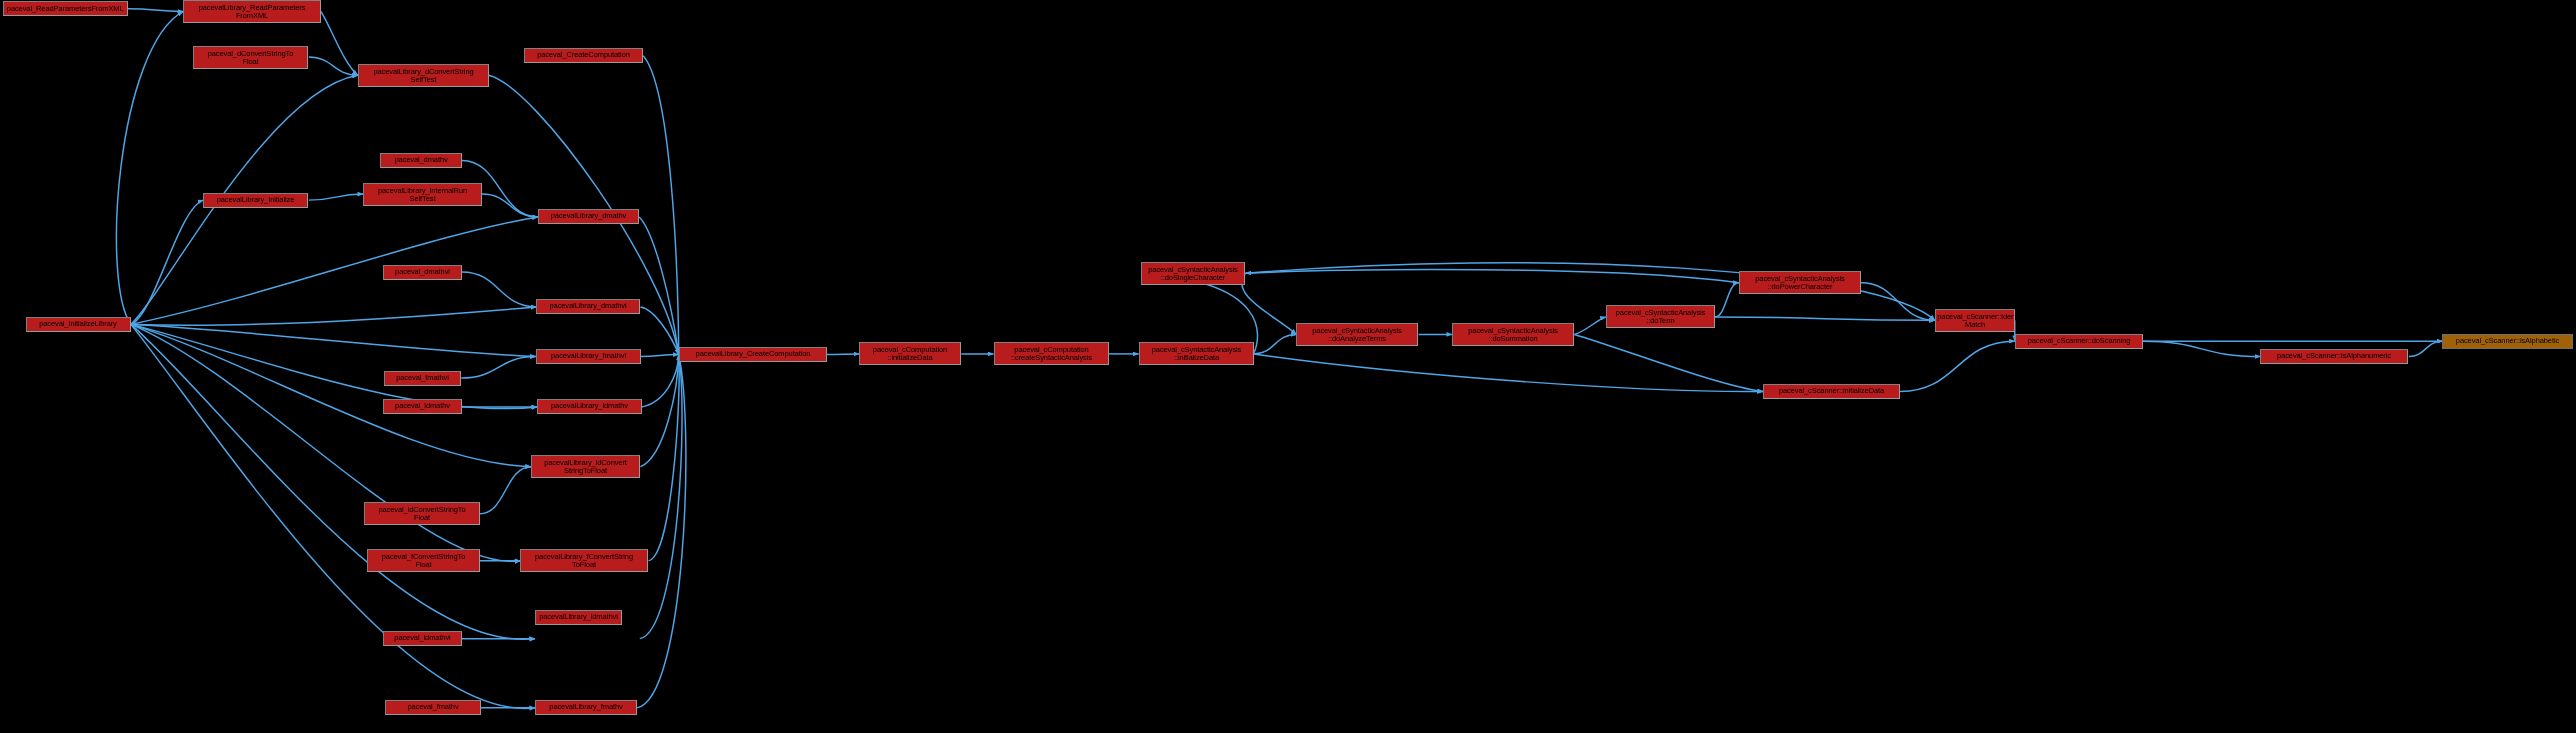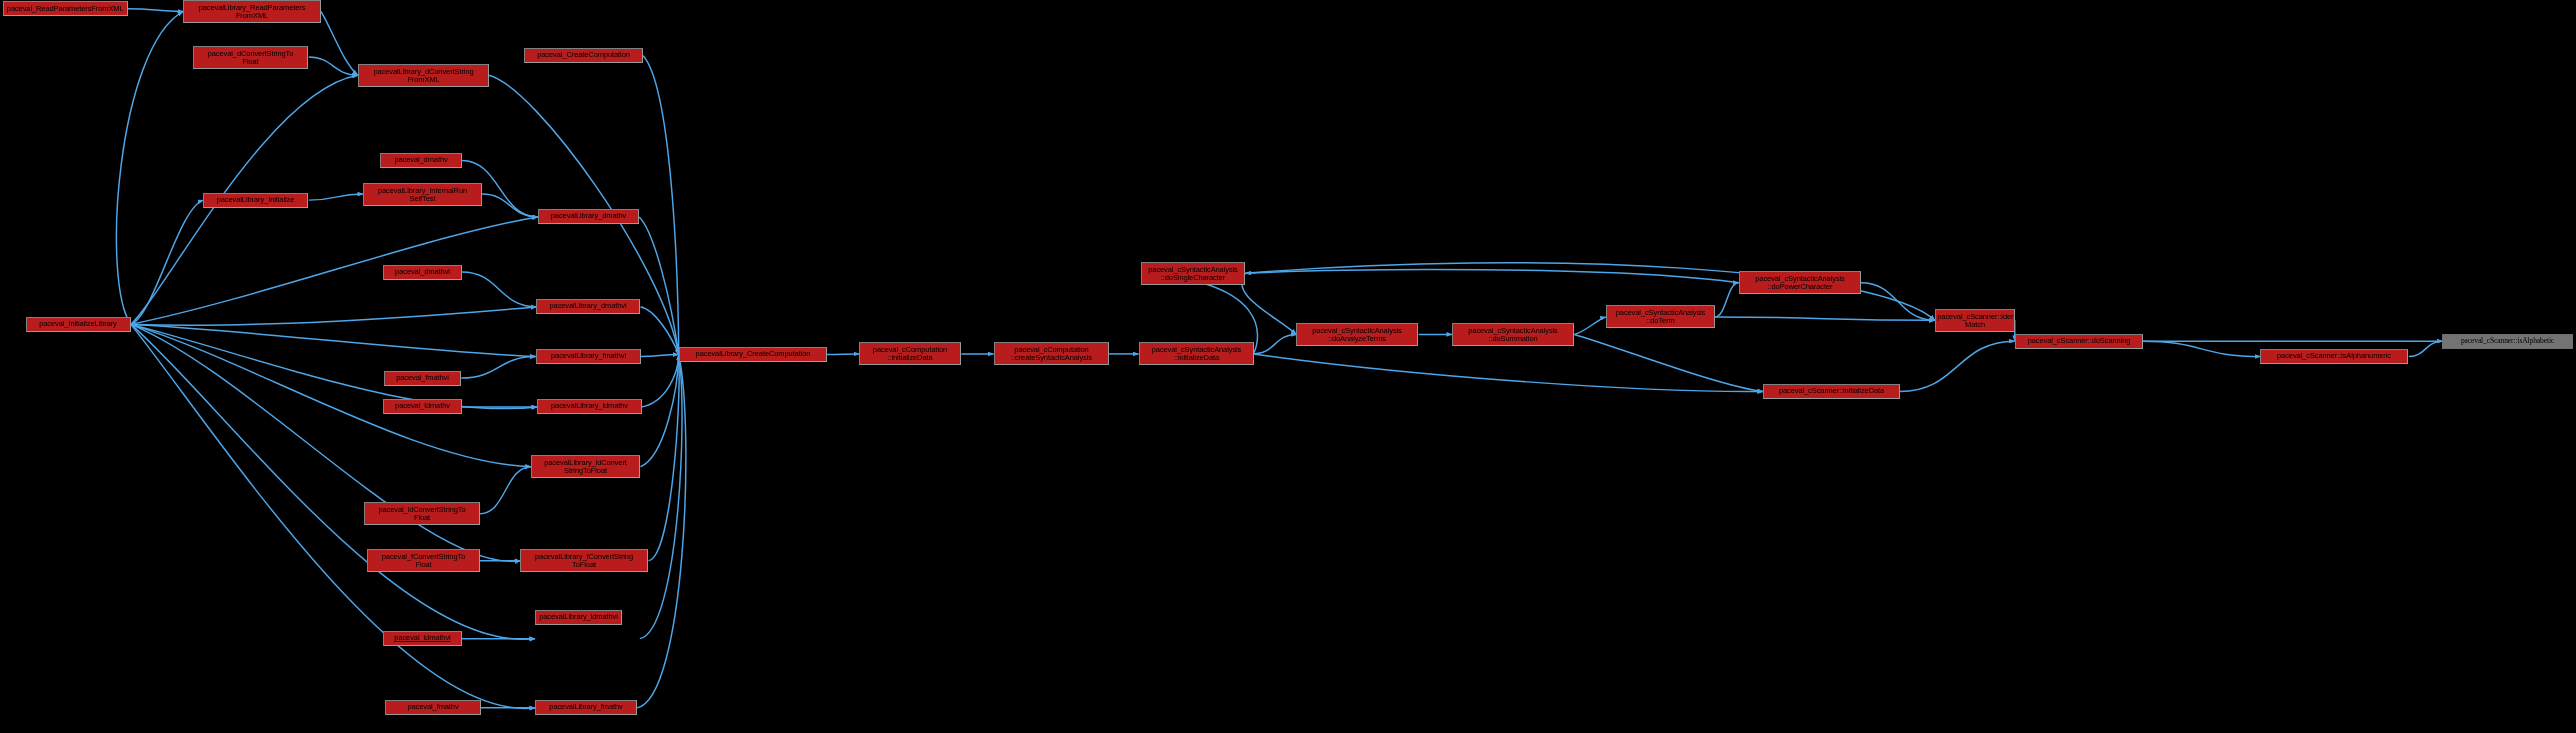--- a/index.html
+++ b/index.html
@@ -44,23 +44,22 @@
     justify-content: center;
     text-align: center;
     line-height: 1.06;
     font-size: 7.5px;
     letter-spacing: -0.1px;
     white-space: pre-line;
     padding: 0 1.3px;
     overflow: hidden;
   }
   .graph-node.highlight {
-    background: #737373;
+    background: #a16207;
     border-color: #6e6e6e;
-    font-family: Liberation Serif, serif;
   }
   .node-label {
     display: block;
     width: 100%;
     white-space: pre-line;
   }
 </style>
 </head>
 <body>
 
@@ -128,21 +127,21 @@
         <path d="M949,1054 C1020,1040 1035,640 1011,528" fill="none" stroke="#4ea6e8" stroke-width="2.2" marker-end="url(#arrowhead)"></path>
       </g>
   </svg>
   <div id="node-layer">
       <div class="graph-node" style="left: 2.7px; top: 1.3px; width: 125px; height: 14.8px;"><span class="node-label">paceval_ReadParametersFromXML</span></div>
       <div class="graph-node" style="left: 183px; top: 0px; width: 138px; height: 23px;"><span class="node-label">pacevalLibrary_ReadParameters
 FromXML</span></div>
       <div class="graph-node" style="left: 193px; top: 46px; width: 115px; height: 23px;"><span class="node-label">paceval_dConvertStringTo
 Float</span></div>
       <div class="graph-node" style="left: 358px; top: 64px; width: 131px; height: 23px;"><span class="node-label">pacevalLibrary_dConvertString
-FromXML</span></div>
+SelfTest</span></div>
       <div class="graph-node" style="left: 524px; top: 48px; width: 119px; height: 14.8px;"><span class="node-label">paceval_CreateComputation</span></div>
       <div class="graph-node" style="left: 380px; top: 153px; width: 82px; height: 14.8px;"><span class="node-label">paceval_dmathv</span></div>
       <div class="graph-node" style="left: 203px; top: 193px; width: 105px; height: 14.8px;"><span class="node-label">pacevalLibrary_Initialize</span></div>
       <div class="graph-node" style="left: 363px; top: 183px; width: 119px; height: 23px;"><span class="node-label">pacevalLibrary_InternalRun
 SelfTest</span></div>
       <div class="graph-node" style="left: 538px; top: 209px; width: 101px; height: 14.8px;"><span class="node-label">pacevalLibrary_dmathv</span></div>
       <div class="graph-node" style="left: 383px; top: 265px; width: 79px; height: 14.8px;"><span class="node-label">paceval_dmathvi</span></div>
       <div class="graph-node" style="left: 536px; top: 299px; width: 104px; height: 14.8px;"><span class="node-label">pacevalLibrary_dmathvi</span></div>
       <div class="graph-node" style="left: 25.5px; top: 317px; width: 105px; height: 14.8px;"><span class="node-label">paceval_InitializeLibrary</span></div>
       <div class="graph-node" style="left: 536px; top: 349px; width: 105px; height: 14.8px;"><span class="node-label">pacevalLibrary_fmathvi</span></div>
@@ -173,19 +172,19 @@
       <div class="graph-node" style="left: 537px; top: 399px; width: 105px; height: 14.8px;"><span class="node-label">pacevalLibrary_ldmathv</span></div>
       <div class="graph-node" style="left: 383px; top: 399px; width: 79px; height: 14.8px;"><span class="node-label">paceval_ldmathv</span></div>
       <div class="graph-node" style="left: 531px; top: 455px; width: 109px; height: 23px;"><span class="node-label">pacevalLibrary_ldConvert
 StringToFloat</span></div>
       <div class="graph-node" style="left: 364px; top: 502px; width: 116px; height: 23px;"><span class="node-label">paceval_ldConvertStringTo
 Float</span></div>
       <div class="graph-node" style="left: 367px; top: 549px; width: 113px; height: 23px;"><span class="node-label">paceval_fConvertStringTo
 Float</span></div>
       <div class="graph-node" style="left: 520px; top: 549px; width: 128px; height: 23px;"><span class="node-label">pacevalLibrary_fConvertString
 ToFloat</span></div>
-      <div class="graph-node" style="left: 383px; top: 631px; width: 79px; height: 14.8px; text-decoration: underline;"><span class="node-label">paceval_ldmathvi</span></div>
+      <div class="graph-node" style="left: 383px; top: 631px; width: 79px; height: 14.8px;"><span class="node-label">paceval_ldmathvi</span></div>
       <div class="graph-node" style="left: 535px; top: 610px; width: 87px; height: 14.8px;"><span class="node-label">pacevalLibrary_ldmathvi</span></div>
       <div class="graph-node" style="left: 385px; top: 700px; width: 96px; height: 14.8px;"><span class="node-label">paceval_fmathv</span></div>
       <div class="graph-node" style="left: 535px; top: 700px; width: 102px; height: 14.8px;"><span class="node-label">pacevalLibrary_fmathv</span></div>
     </div>
 </div>
 
 
 </body></html>

